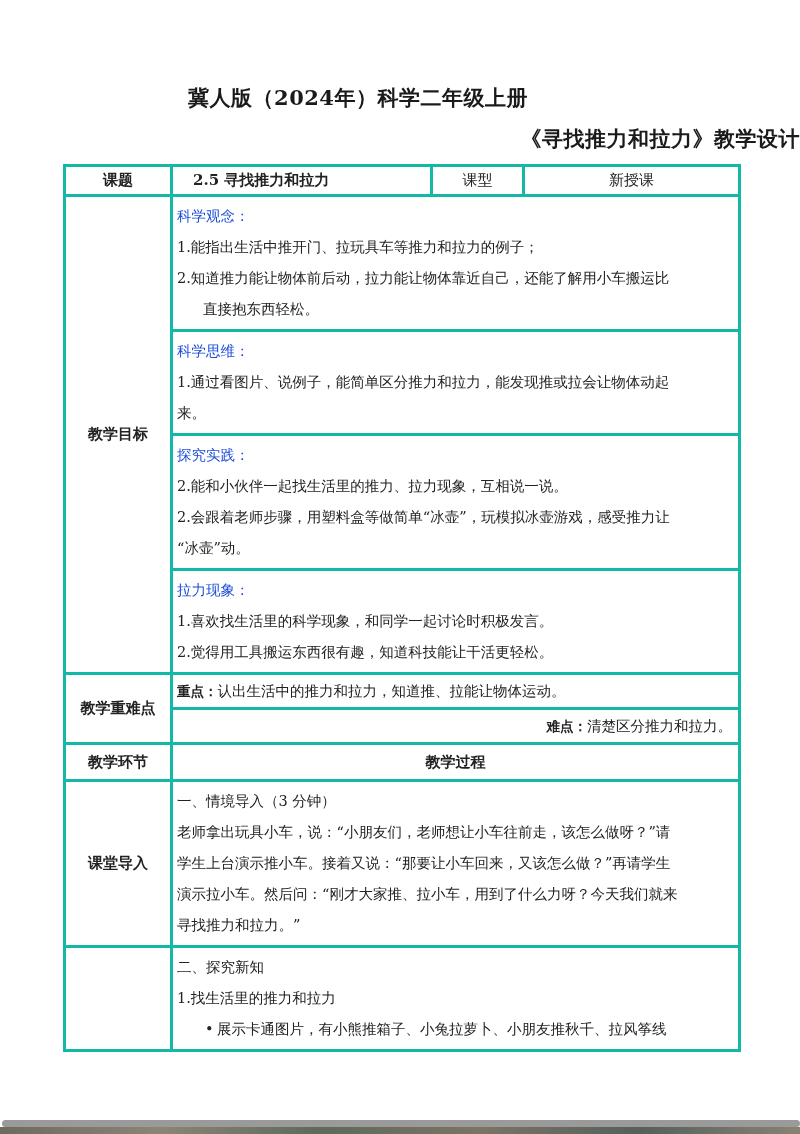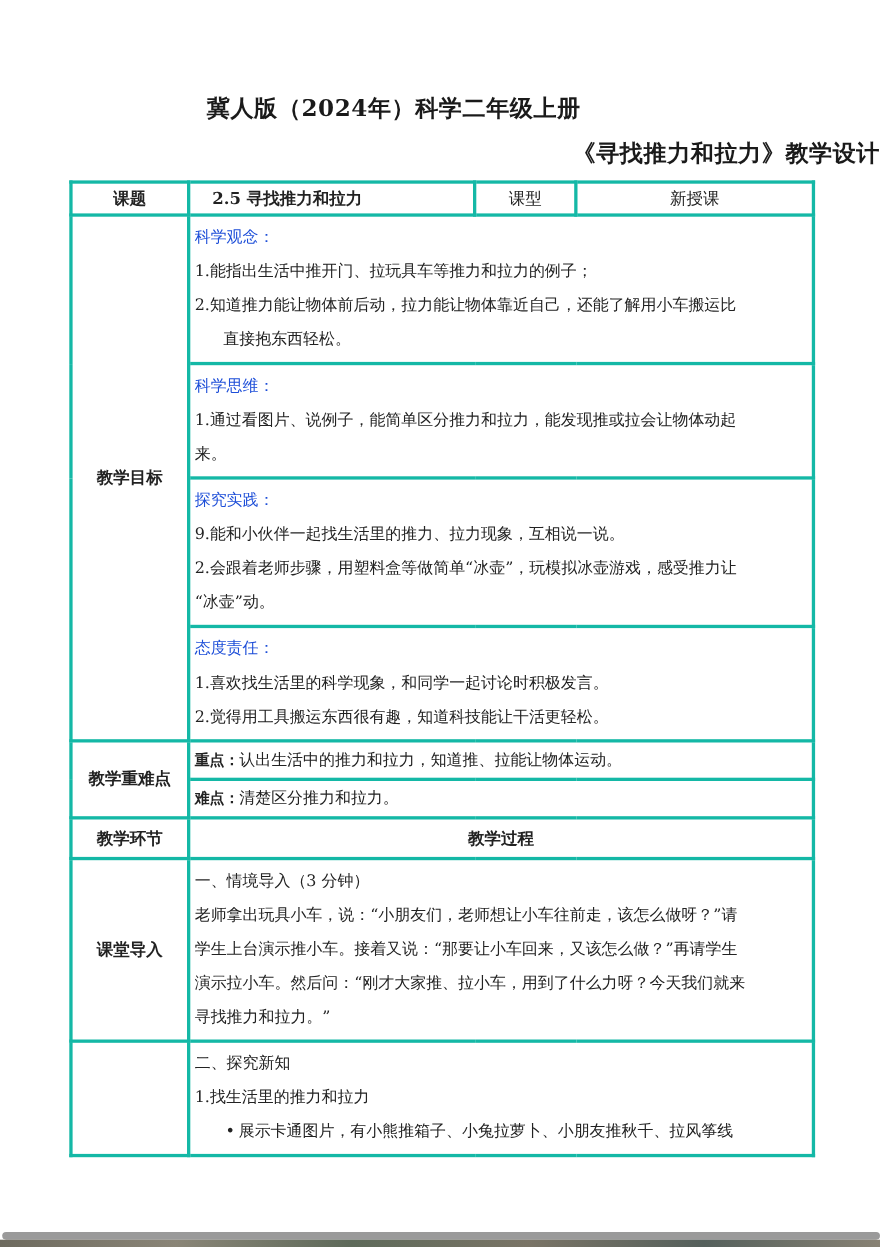--- a/index.html
+++ b/index.html
@@ -59,41 +59,41 @@
     <tr>
       <td colspan="3" class="cell" style="height:96px">
         <div class="red">科学思维：</div>
         <div>1.通过看图片、说例子，能简单区分推力和拉力，能发现推或拉会让物体动起</div>
         <div>来。</div>
       </td>
     </tr>
     <tr>
       <td colspan="3" class="cell" style="height:130px">
         <div class="red">探究实践：</div>
-        <div>9.能和小伙伴一起找生活里的推力、拉力现象，互相说一说。</div>
+        <div>2.能和小伙伴一起找生活里的推力、拉力现象，互相说一说。</div>
         <div>2.会跟着老师步骤，用塑料盒等做简单“冰壶”，玩模拟冰壶游戏，感受推力让</div>
         <div>“冰壶”动。</div>
       </td>
     </tr>
     <tr>
       <td colspan="3" class="cell" style="height:101px">
-        <div class="red">态度责任：</div>
+        <div class="red">拉力现象：</div>
         <div>1.喜欢找生活里的科学现象，和同学一起讨论时积极发言。</div>
         <div>2.觉得用工具搬运东西很有趣，知道科技能让干活更轻松。</div>
       </td>
     </tr>
 
     <tr>
       <td class="lbl" rowspan="2">教学重难点</td>
       <td colspan="3" class="cell" style="height:34px; line-height:24px;">
         <span class="bold-lead">重点：</span><span>认出生活中的推力和拉力，知道推、拉能让物体运动。</span>
       </td>
     </tr>
     <tr>
-      <td colspan="3" class="cell" style="height:34px; line-height:24px;">
+      <td colspan="3" class="cell" style="height:34px; line-height:24px;text-align:right;">
         <span class="bold-lead">难点：</span><span>清楚区分推力和拉力。</span>
       </td>
     </tr>
 
     <tr>
       <td class="lbl" style="height:33px">教学环节</td>
       <td colspan="3" class="process-hdr">教学过程</td>
     </tr>
 
     <tr>

